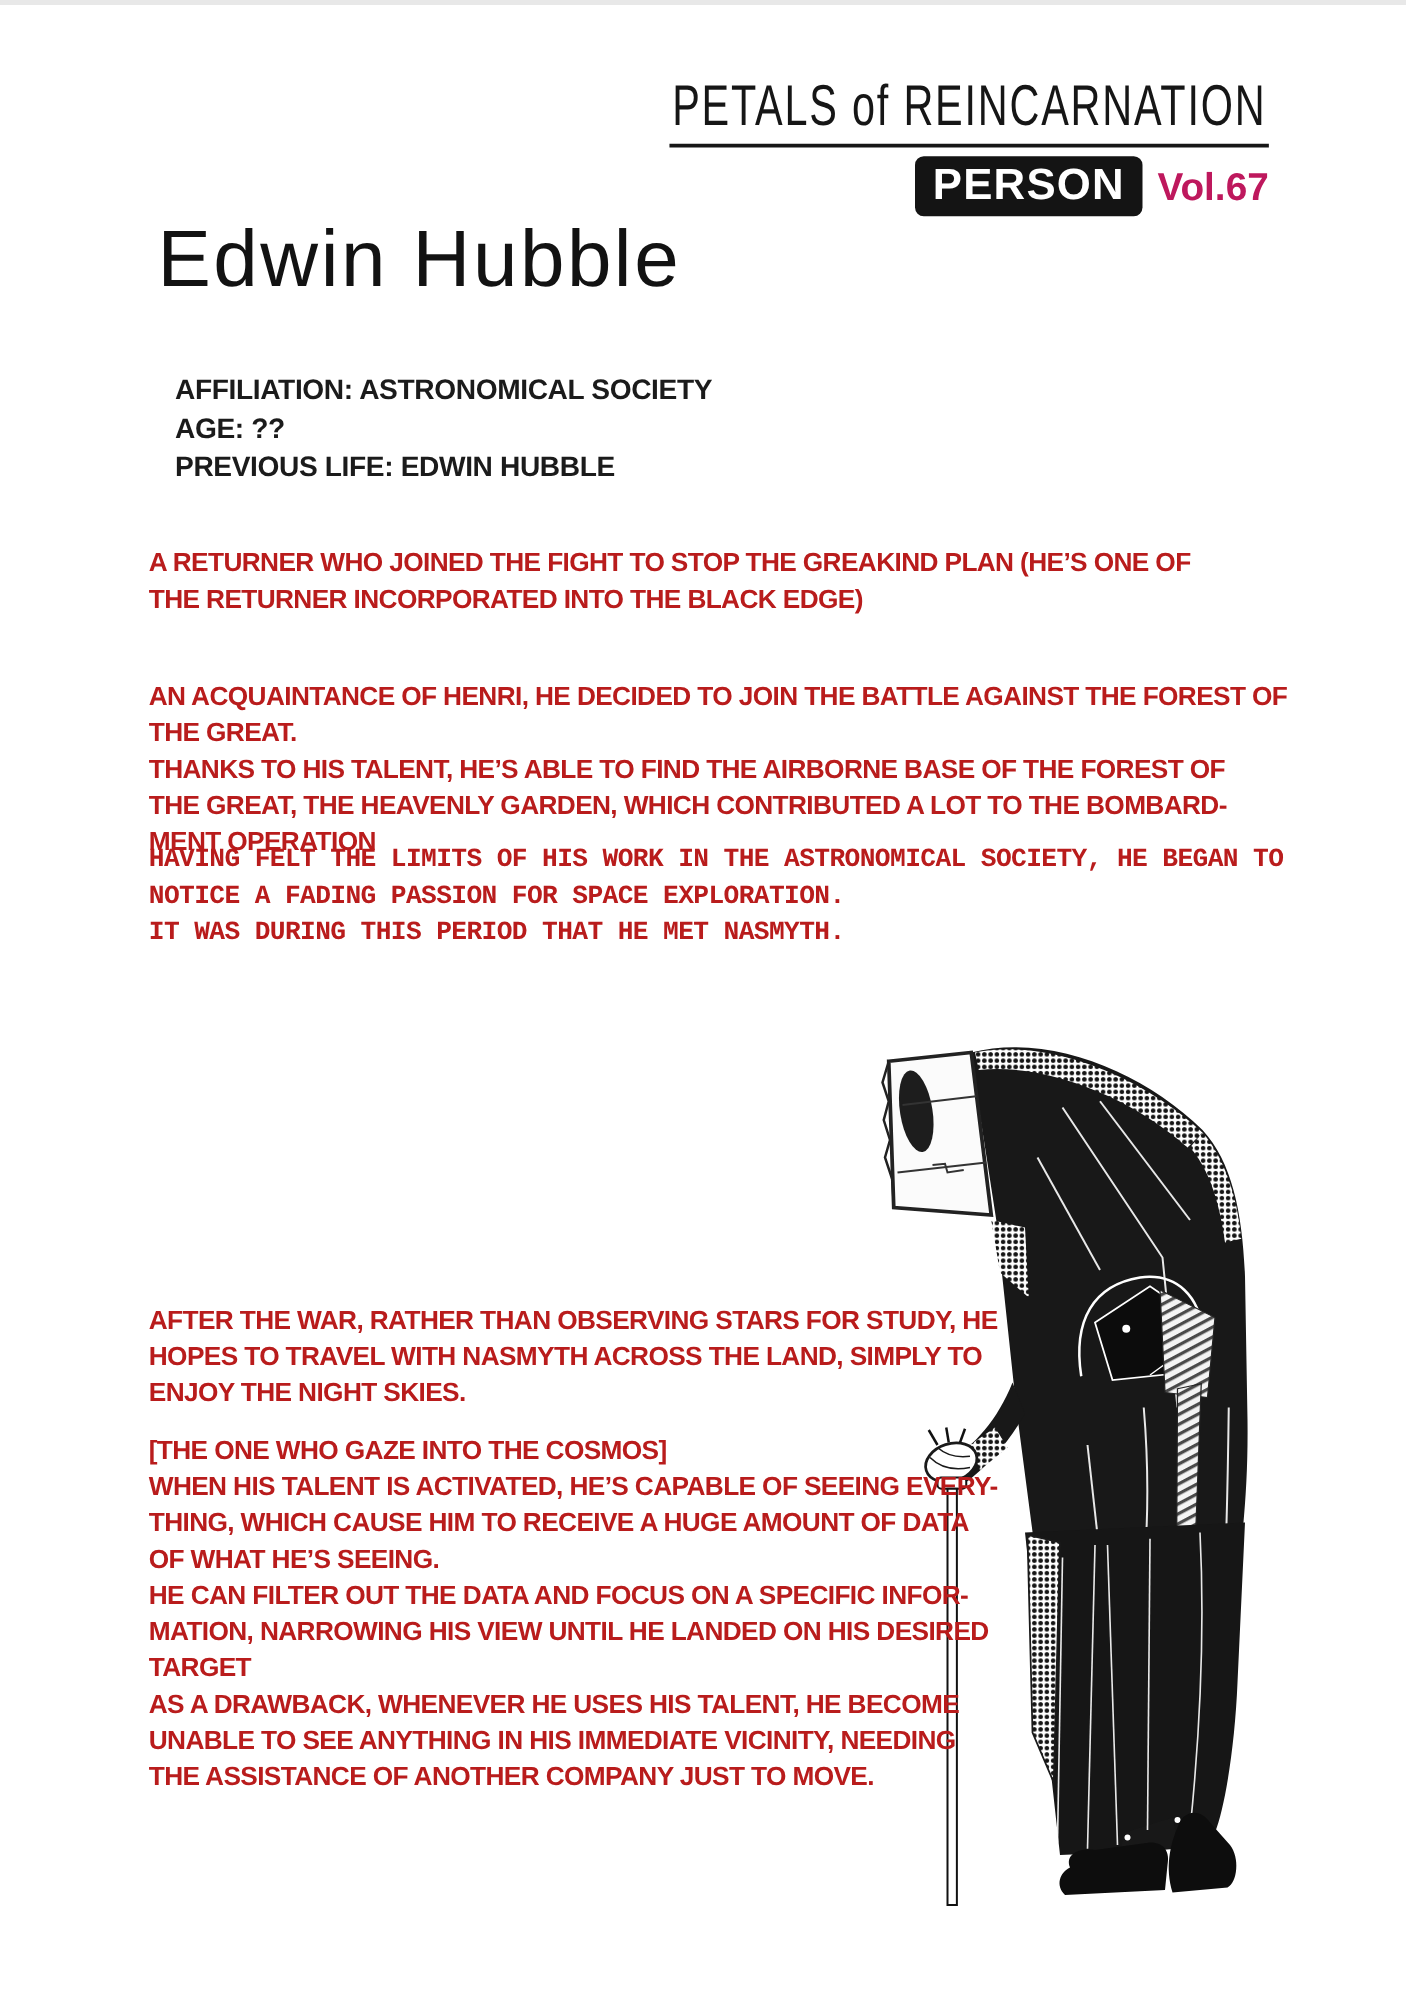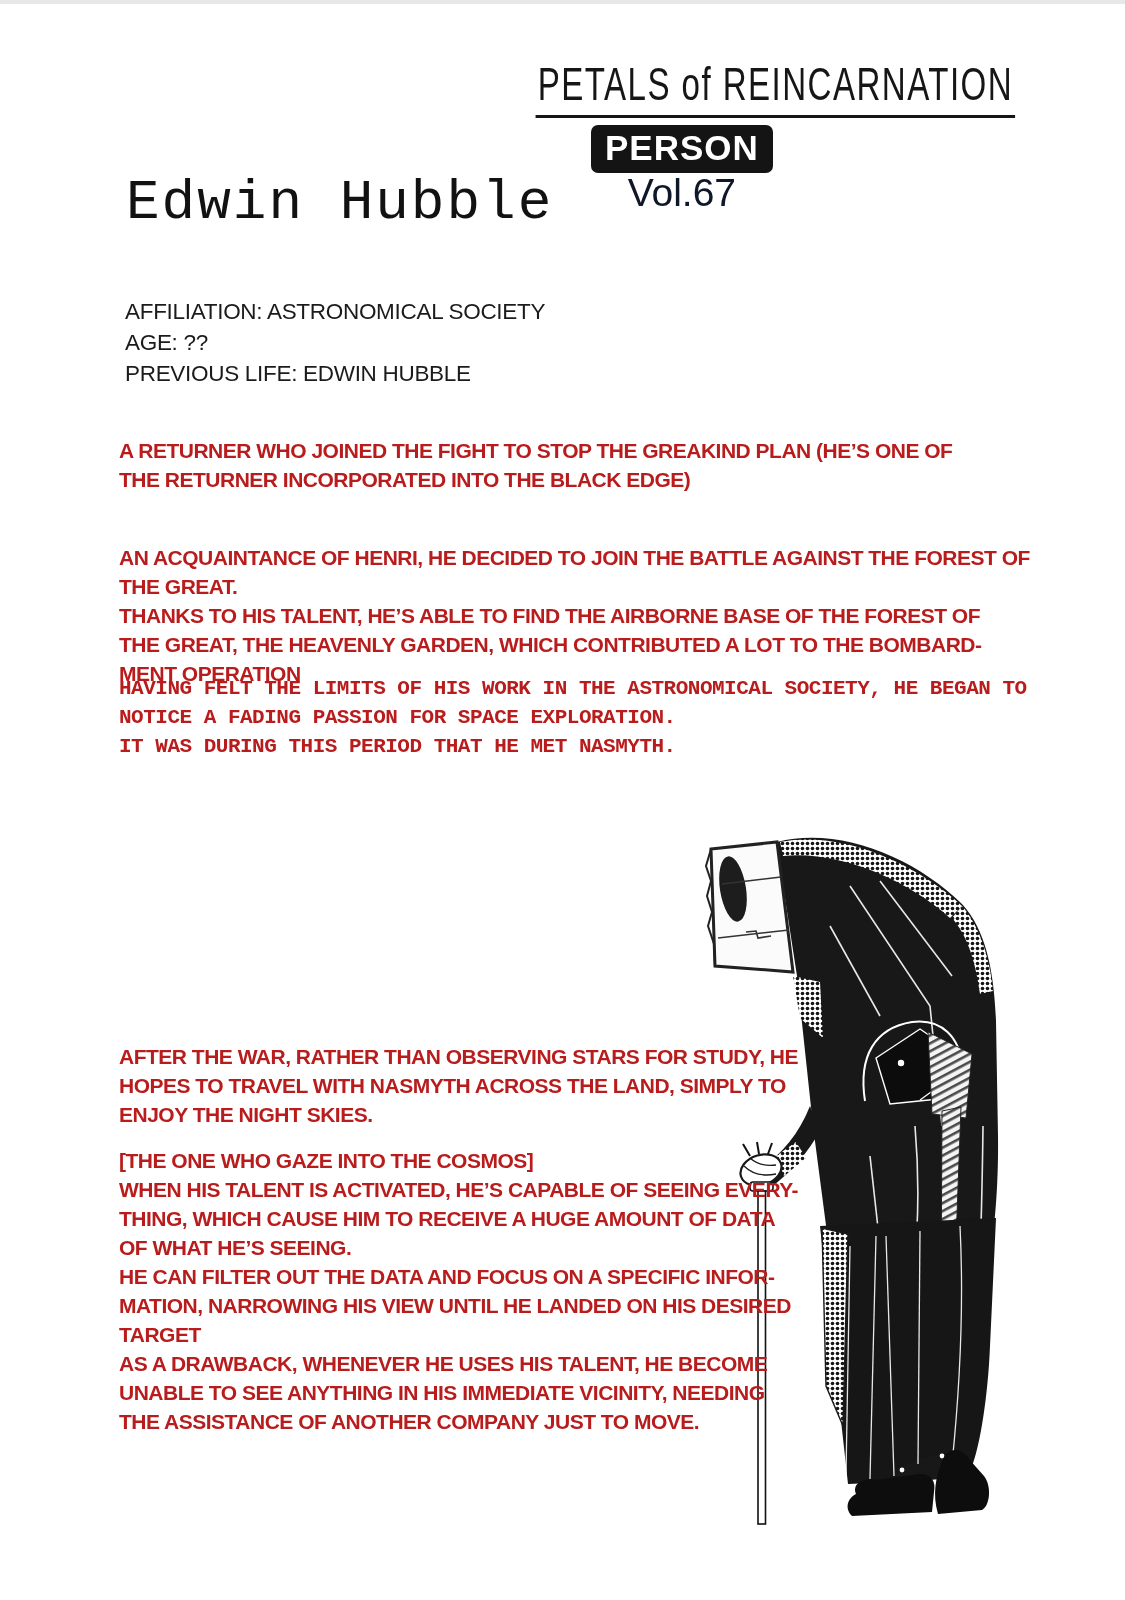--- a/index.html
+++ b/index.html
@@ -10,37 +10,37 @@
   }
   
   .header{position:absolute;top:56px;right:110px;text-align:right;z-index:3;}
   .brand{
     display:inline-block;white-space:nowrap;
     font-size:46px;font-weight:400;letter-spacing:2px;color:#161616;
     border-bottom:3px solid #161616;padding:0 3px 7px 3px;
     transform:scaleX(0.72);transform-origin:100% 50%;
     line-height:1.05;
   }
-  .badge-row{display:flex;justify-content:flex-end;align-items:center;margin-top:7px;flex-direction:column;}
+  .badge-row{display:flex;justify-content:flex-end;align-items:center;gap:12px;margin-top:7px;}
   .badge{
     display:inline-block;background:#141414;color:#ffffff;
     font-weight:700;font-size:35px;line-height:1;
     padding:5px 14px 8px 14px;border-radius:7px;letter-spacing:1px;
   }
-  .vol{font-weight:400;font-size:39px;color:#0f172a;letter-spacing:0;line-height:1;}
+  .vol{font-weight:700;font-size:31px;color:#be185d;letter-spacing:0;line-height:1;}
   
   .name{
     position:absolute;left:126px;top:170px;margin:0;
-    font-family:Liberation Mono, monospace;
-    font-size:56px;font-weight:400;line-height:1.05;letter-spacing:2px;color:#121212;
+    font-family:Liberation Sans, sans-serif;
+    font-size:64px;font-weight:400;line-height:1.05;letter-spacing:2px;color:#121212;
     z-index:2;white-space:pre;
   }
   .profile{
-    position:absolute;left:125px;top:292px;z-index:2;
-    font-size:22.5px;font-weight:400;line-height:31px;
+    position:absolute;left:140px;top:292px;z-index:2;
+    font-size:22.5px;font-weight:700;line-height:31px;
     letter-spacing:-0.3px;white-space:pre;color:#1b1b1b;
   }
   
   .para{
     position:absolute;left:119px;z-index:2;
     font-size:21px;font-weight:700;line-height:29px;
     letter-spacing:-0.5px;white-space:pre;color:#b91c1c;
   }
   #para-1{top:432px;}
   #para-2{top:539px;}

